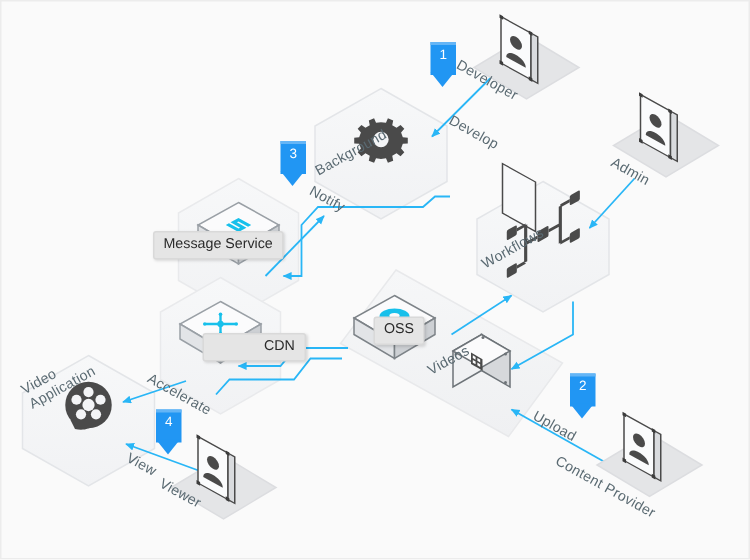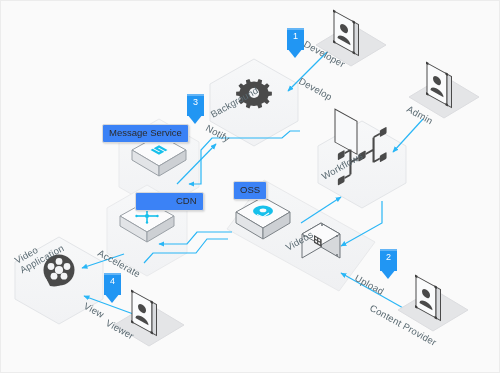--- a/index.html
+++ b/index.html
@@ -29,29 +29,30 @@
     white-space:pre;
     line-height:10.5px;
     letter-spacing:.2px;
     transform-origin:0 0;
     pointer-events:none;
   }
 
   
   .tip{
     position:absolute;
-    background:#3b82f6;
+    background:#e5e5e5;
     border:1px solid #d9d9d9;
     color:#2b2b2b;
     font-size:9.5px;
     line-height:12px;
     padding:2px 6px 3px;
     border-radius:2px;
     box-shadow:1px 1px 2px rgba(0,0,0,.13);
     white-space:nowrap;
+    margin-top:30px;
   }
 
   
   .pin{
     position:absolute;
     width:17px;height:30px;
   }
   .pin .body{
     position:absolute;left:0;top:0;
     width:17px;height:20px;
@@ -280,21 +281,21 @@
       <circle cx="5" cy="5.2" r="3.4" fill="#f3f4f6"></circle>
       <circle cx="-5" cy="5.2" r="3.4" fill="#f3f4f6"></circle>
     </g>
 
   </svg>
 
   <div class="tip ovl" style="left:101px;top:123px;">Message Service</div>
 
   <div class="tip ovl" style="left:134px;top:191px;padding-left:40px;">CDN</div>
 
-  <div class="tip ovl" style="left:232px;top:180px;">OSS</div>
+  <div class="tip ovl" style="left:248px;top:180px;">OSS</div>
 
   <div class="iso-label ovl" style="left:208px;top:110px;transform:rotate(-29deg);">Background</div>
 
   <div class="iso-label ovl" style="left:319px;top:172px;transform:rotate(-29deg);">Workflows</div>
 
   <div class="iso-label ovl" style="left:12px;top:256px;transform:rotate(-29deg);">Video
 Application</div>
 
   <div class="iso-label ovl" style="left:283px;top:243px;transform:rotate(-29deg);">Videos</div>
 

